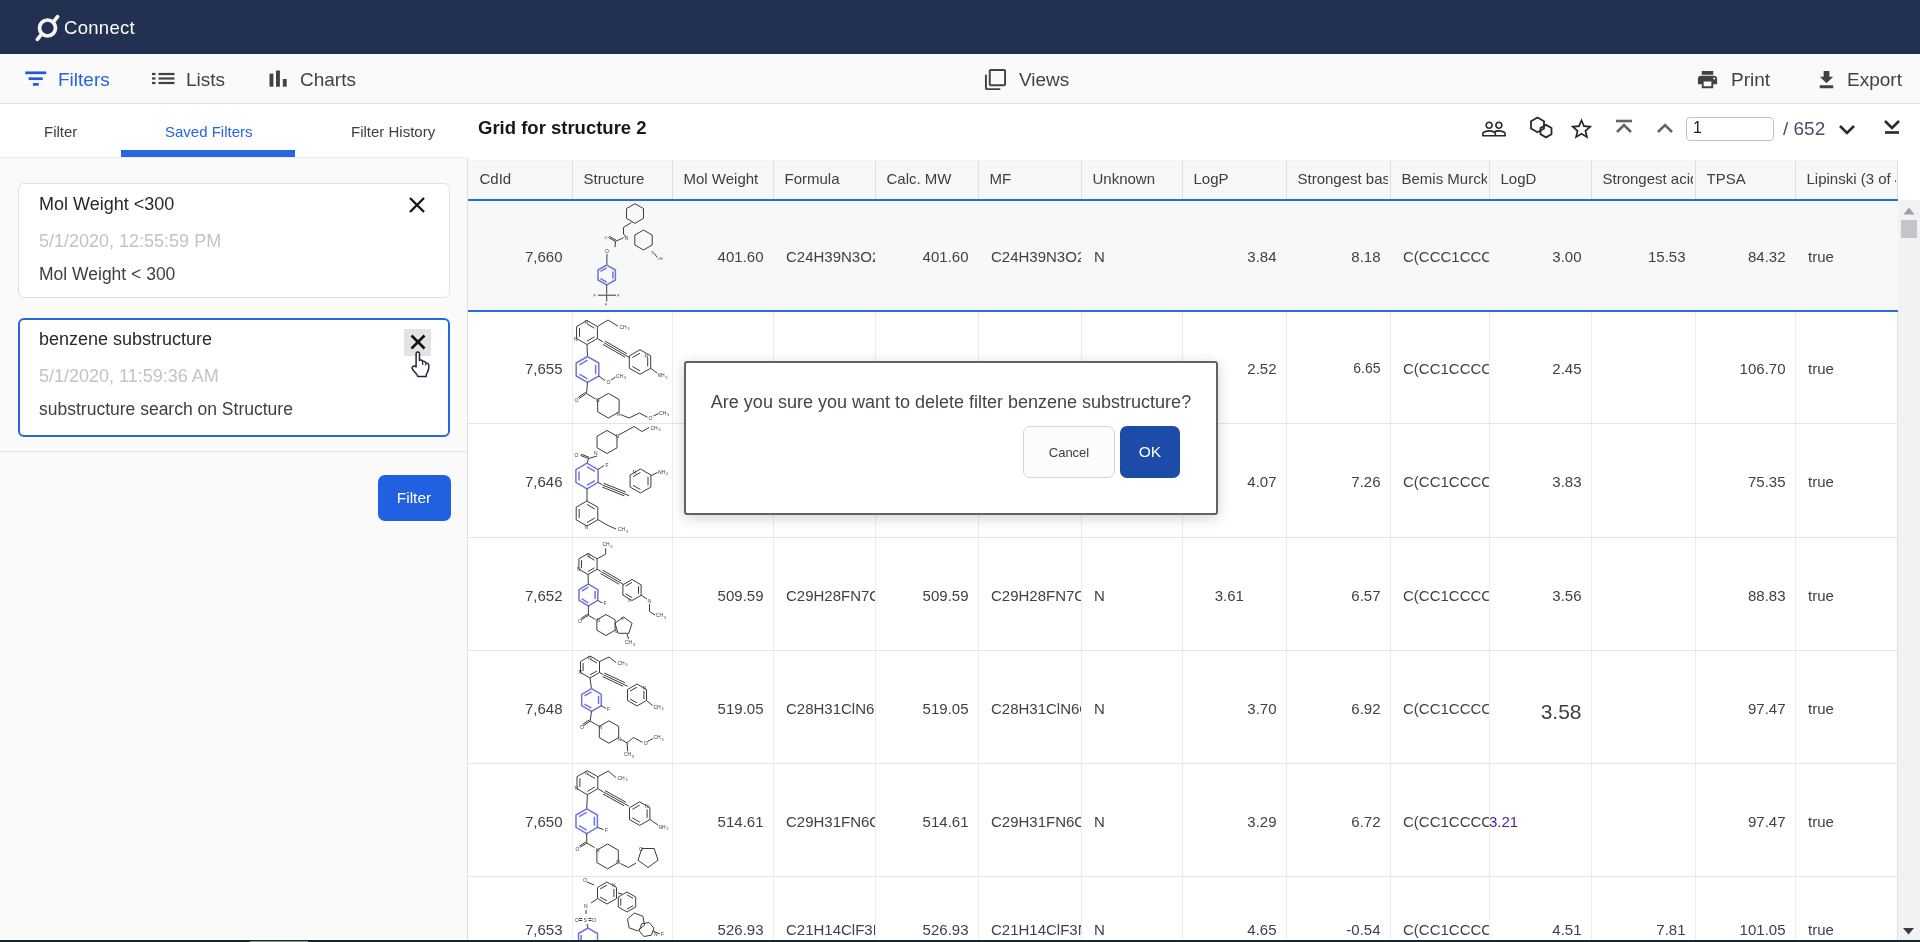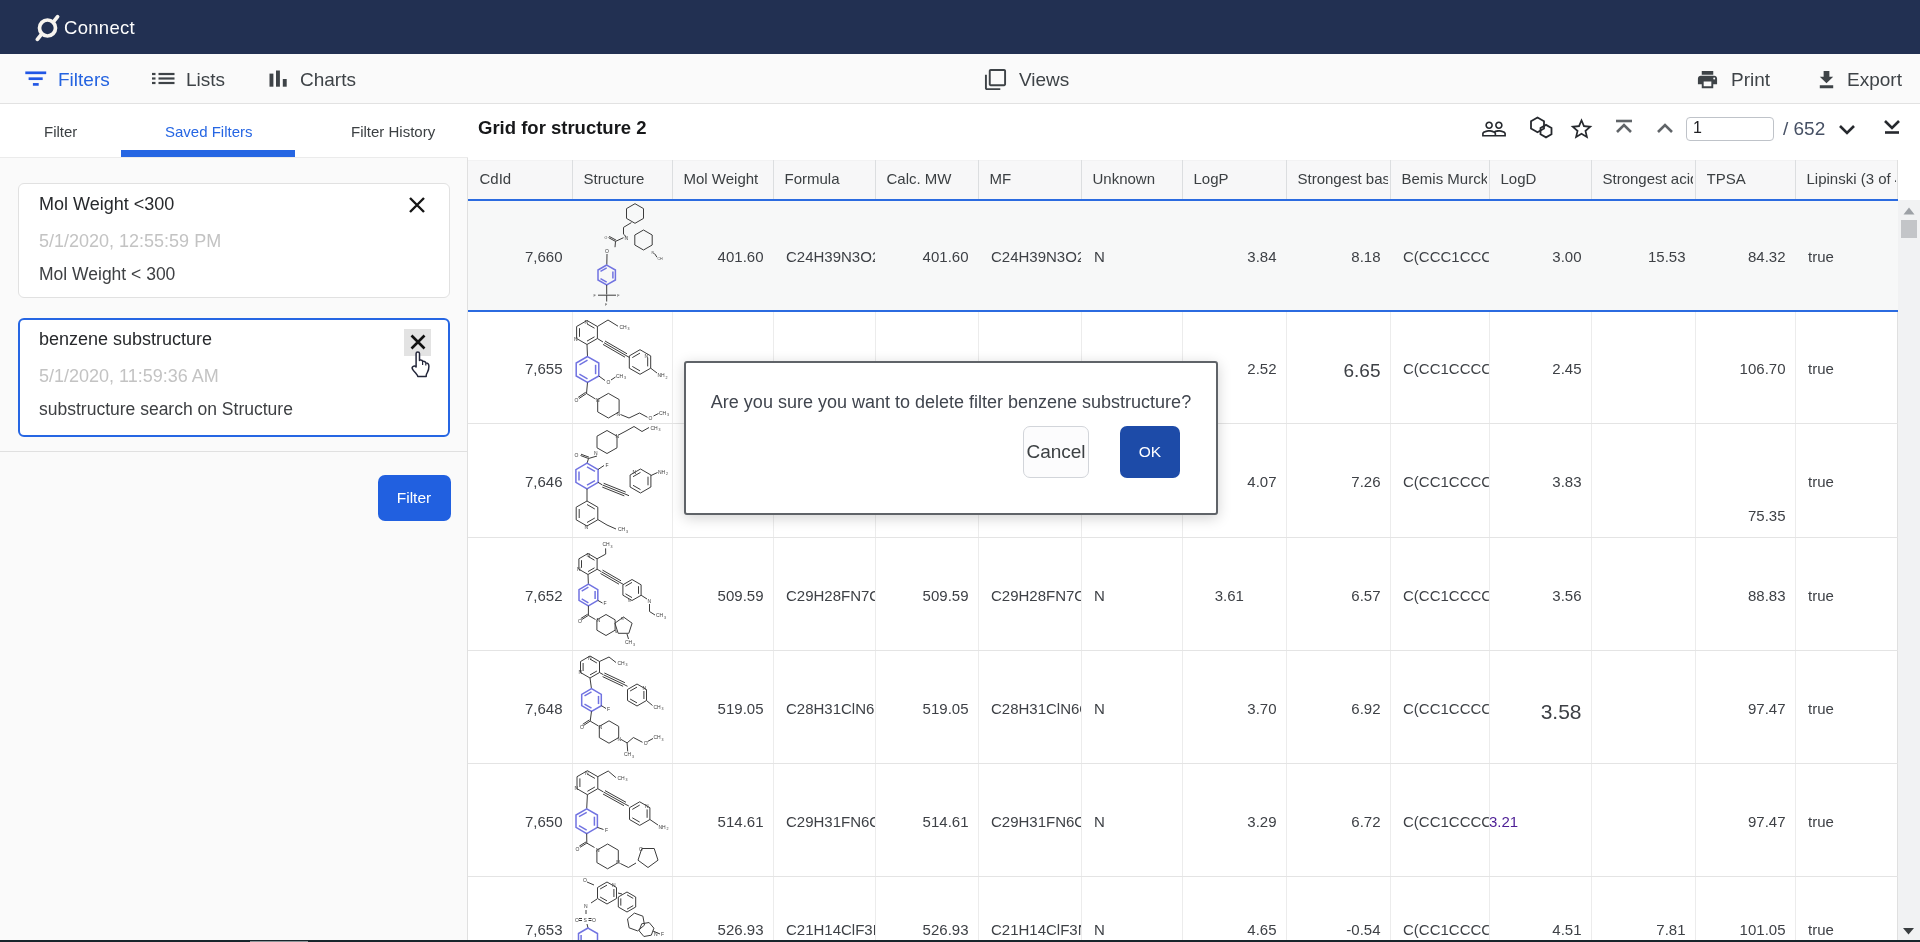--- a/index.html
+++ b/index.html
@@ -204,21 +204,21 @@
       <line class="b" x1="40.9" y1="78.6" x2="40.9" y2="71.4"></line>
       <path class="k" fill="none" d="M34.7,85.0 L34.7,94.5"></path>
       <path class="k" fill="none" d="M26.0,95.2 L44.0,95.2"></path>
       <path class="k" fill="none" d="M34.7,95.2 L34.7,101.5"></path>
       <text class="s" x="21.5" y="97.3">F</text>
       <text class="s" x="45.2" y="97.3">F</text>
       <text class="s" x="33" y="106.3">F</text>
     </svg>
 <div class="abs" style="left:468px;top:359.8px;width:94.5px;text-align:right;font-size:15px;color:#3e4146;white-space:nowrap;overflow:hidden;">7,655</div>
 <div class="abs" style="left:1182px;top:359.8px;width:94.5px;text-align:right;font-size:15px;color:#3e4146;white-space:nowrap;overflow:hidden;">2.52</div>
-<div class="abs" style="left:1286px;top:359.8px;width:94.5px;text-align:right;font-size:19px;color:#3e4146;white-space:nowrap;overflow:hidden;">6.65</div>
+<div class="abs" style="left:1286px;top:359.8px;width:94.5px;text-align:right;font-size:14px;color:#3e4146;white-space:nowrap;overflow:hidden;">6.65</div>
 <div class="abs" style="left:1403px;top:359.8px;width:86px;text-align:left;font-size:15px;color:#3e4146;white-space:nowrap;overflow:hidden;">C(CC1CCCCC(</div>
 <div class="abs" style="left:1489px;top:359.8px;width:92.5px;text-align:right;font-size:15px;color:#3e4146;white-space:nowrap;overflow:hidden;">2.45</div>
 <div class="abs" style="left:1695px;top:359.8px;width:90.5px;text-align:right;font-size:15px;color:#3e4146;white-space:nowrap;overflow:hidden;">106.70</div>
 <div class="abs" style="left:1808px;top:359.8px;width:90px;text-align:left;font-size:15px;color:#3e4146;white-space:nowrap;overflow:hidden;">true</div>
 <svg class="abs" style="left:572px;top:310.5px;" width="100" height="114" viewBox="0 0 100 114">
       <path class="k" d="M15.0,9.5 L4.6,15.5 L4.6,27.5 L15.0,33.5 L25.4,27.5 L25.4,15.5 Z"></path>
       <line class="k" x1="7.5" y1="17.2" x2="7.5" y2="25.8"></line>
       <line class="k" x1="15.0" y1="30.1" x2="22.5" y2="25.8"></line>
       <line class="k" x1="22.5" y1="17.2" x2="15.0" y2="12.9"></line>
       <text class="t" x="12.5" y="12.5">N</text>
@@ -261,21 +261,21 @@
       <text class="t" x="76.5" y="108.5">O</text>
       <path class="k" fill="none" d="M81.5,105.0 L86.5,102.5"></path>
       <text class="t" x="87" y="103.5">CH</text>
       <text class="s" x="95" y="105">3</text>
     </svg>
 <div class="abs" style="left:468px;top:473.2px;width:94.5px;text-align:right;font-size:15px;color:#3e4146;white-space:nowrap;overflow:hidden;">7,646</div>
 <div class="abs" style="left:1182px;top:473.2px;width:94.5px;text-align:right;font-size:15px;color:#3e4146;white-space:nowrap;overflow:hidden;">4.07</div>
 <div class="abs" style="left:1286px;top:473.2px;width:94.5px;text-align:right;font-size:15px;color:#3e4146;white-space:nowrap;overflow:hidden;">7.26</div>
 <div class="abs" style="left:1403px;top:473.2px;width:86px;text-align:left;font-size:15px;color:#3e4146;white-space:nowrap;overflow:hidden;">C(CC1CCCCC(</div>
 <div class="abs" style="left:1489px;top:473.2px;width:92.5px;text-align:right;font-size:15px;color:#3e4146;white-space:nowrap;overflow:hidden;">3.83</div>
-<div class="abs" style="left:1695px;top:473.2px;width:90.5px;text-align:right;font-size:15px;color:#3e4146;white-space:nowrap;overflow:hidden;margin-top:34px;">75.35</div>
+<div class="abs" style="left:1695px;top:473.2px;width:90.5px;text-align:right;font-size:15px;color:#3e4146;white-space:nowrap;overflow:hidden;">75.35</div>
 <div class="abs" style="left:1808px;top:473.2px;width:90px;text-align:left;font-size:15px;color:#3e4146;white-space:nowrap;overflow:hidden;">true</div>
 <svg class="abs" style="left:572px;top:424.0px;" width="100" height="114" viewBox="0 0 100 114">
       <path class="k" d="M35.0,6.5 L25.0,12.2 L25.0,23.8 L35.0,29.5 L45.0,23.8 L45.0,12.2 Z"></path>
       <text class="t" x="43.5" y="13.5">N</text>
       <text class="t" x="22" y="30.5">N</text>
       <path class="k" fill="none" d="M46.5,11.0 L54.0,7.0 L62.0,2.5 L70.0,7.5 L77.0,3.5"></path>
       <text class="t" x="78.5" y="5.5">CH</text>
       <text class="s" x="86.5" y="7">3</text>
       <path class="k" fill="none" d="M25.0,32.0 L16.5,34.5"></path>
       <line class="k" x1="16.5" y1="34.5" x2="8.5" y2="31.5"></line>
@@ -535,15 +535,15 @@
 </svg>
 <div class="abs" style="left:1901px;top:220px;width:16px;height:18px;background:#c3c5c8;"></div>
 <svg class="abs" style="left:1902px;top:926.5px;" width="13" height="8" viewBox="0 0 13 8">
  <path d="M1 1 L12 1 L6.5 7.5 Z" fill="#3a3e40"></path>
 </svg>
 <div class="abs" style="left:0;top:939.5px;width:1920px;height:2.5px;background:#18262c;"></div>
 <div class="abs" style="left:250px;top:940.5px;width:58px;height:1.5px;background:#8d9498;"></div>
 
 <div class="abs" style="left:684px;top:361px;width:534px;height:154px;background:#fff;border:2px solid #5f6368;border-radius:3px;box-shadow:0 3px 14px rgba(0,0,0,.18);"></div>
 <div class="abs" style="left:684px;top:392px;width:534px;text-align:center;font-size:18px;color:#40454e;">Are you sure you want to delete filter benzene substructure?</div>
-<div class="abs" style="left:1023px;top:426px;width:66px;height:52px;background:#fcfcfd;border:1px solid #d2d5da;border-radius:7px;font-size:19px;color:#3c4043;display:flex;align-items:center;justify-content:center;">Cancel</div>
+<div class="abs" style="left:1023px;top:426px;width:92px;height:52px;background:#fcfcfd;border:1px solid #d2d5da;border-radius:7px;font-size:13px;color:#3c4043;display:flex;align-items:center;justify-content:center;">Cancel</div>
 <div class="abs" style="left:1120px;top:426px;width:60px;height:52px;background:#1d4ba8;border-radius:7px;font-size:15.5px;color:#fff;display:flex;align-items:center;justify-content:center;">OK</div>
 
 </div>
 </body></html>

